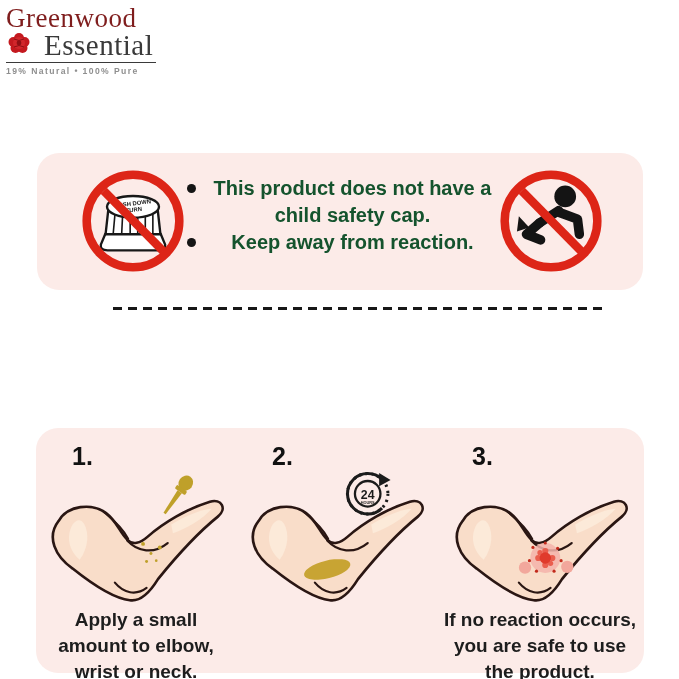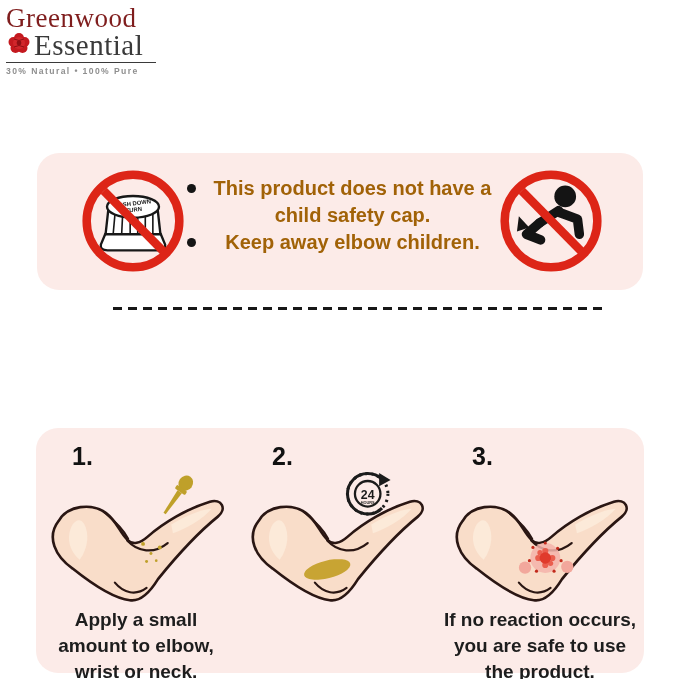--- a/index.html
+++ b/index.html
@@ -3,21 +3,21 @@
 <meta charset="utf-8">
 <style>
   html,body{margin:0;padding:0;}
   .canvas{
     position:relative;width:679px;height:679px;background:#ffffff;overflow:hidden;
     font-family:"Liberation Sans",sans-serif;color:#151515;
   }
   
   .brand{position:absolute;left:6px;top:5px;width:152px;}
   .brand-line1{font-family:"Liberation Serif",serif;font-size:27px;color:#7f1d1d;letter-spacing:.5px;line-height:1;}
-  .brand-row{display:flex;align-items:center;gap:2px;margin-top:-2px;}
+  .brand-row{display:flex;align-items:center;gap:12px;margin-top:-2px;}
   .brand-line2{font-family:"Liberation Serif",serif;font-size:29px;color:#3a3a3a;letter-spacing:.5px;line-height:1.05;}
   .brand-divider{border-bottom:1.6px solid #3a3a3a;margin-top:2px;width:150px;}
   .brand-tagline{margin-top:3px;font-size:8.6px;font-weight:bold;color:#8f8f8f;letter-spacing:1.4px;white-space:nowrap;}
   
   .h1-wrap{position:absolute;top:28px;left:0;right:0;text-align:center;}
   .h1{display:inline-block;font-size:88px;font-weight:bold;line-height:1;color:#0d0d0d;
       transform:scaleX(.68);transform-origin:center;letter-spacing:-2px;white-space:nowrap;}
   .h2-wrap{position:absolute;top:344px;left:0;right:0;text-align:center;}
   .h2{display:inline-block;font-size:59px;font-weight:bold;line-height:1;color:#0d0d0d;
       transform:scaleX(.94);transform-origin:center;letter-spacing:-1px;white-space:nowrap;}
@@ -27,21 +27,21 @@
   .box-patch{left:36px;top:428px;width:608px;height:245px;}
   
   .prohibit{position:absolute;top:16px;width:104px;height:104px;}
   .prohibit svg{width:104px;height:104px;display:block;}
   .prohibit-left{left:44px;}
   .prohibit-right{right:40px;}
   .bullets{position:absolute;left:150px;top:22px;width:322px;}
   .bullet-row{display:flex;}
   .bullet-row + .bullet-row{margin-top:1px;}
   .dot{width:9px;height:9px;border-radius:50%;background:#151515;margin-top:9px;flex:none;}
-  .bullet-text{flex:1;text-align:center;font-size:20px;font-weight:700;line-height:1.33;color:#a16207;}
+  .bullet-text{flex:1;text-align:center;font-size:20px;font-weight:700;line-height:1.33;color:#14532d;}
   
   .dash-sep{position:absolute;left:113px;top:307px;width:490px;height:3px;
     background:repeating-linear-gradient(90deg,#171717 0 9px,transparent 9px 15px);}
   
   .steps{position:absolute;inset:0;display:grid;grid-template-columns:1fr 1fr 1.04fr;}
   .step{position:relative;padding-top:12px;}
   .step-number{position:absolute;top:14px;left:36px;font-size:25px;font-weight:bold;color:#111;}
   .illus{margin-top:30px;display:flex;justify-content:center;align-items:center;}
   .illus svg{width:196px;height:132px;display:block;}
   .caption{margin:5px auto 0;text-align:center;font-size:19px;font-weight:700;line-height:1.36;color:#1d1d1d;max-width:190px;}
@@ -63,21 +63,21 @@
           <circle cx="9.5" cy="18" r="5" fill="#c4191f"></circle>
           <circle cx="7.5" cy="12" r="5" fill="#c4191f"></circle>
           <circle cx="13" cy="13" r="6" fill="#d1262b"></circle>
           <circle cx="13" cy="13" r="2.4" fill="#8e0f14"></circle>
           <path d="M8,9 Q13,12 18,9 M8,17 Q13,14 18,17" stroke="#8e0f14" stroke-width="1" fill="none"></path>
         </svg>
       </span>
       <span class="brand-line2">Essential</span>
     </div>
     <div class="brand-divider"></div>
-    <div class="brand-tagline">30% Natural • 100% Pure</div>
+    <div class="brand-tagline">19% Natural • 100% Pure</div>
   </div>
 
 
   <div class="pink-box box-precaution">
 
     <div class="prohibit prohibit-left">
       <svg viewBox="0 0 110 110">
         <g>
           <path d="M26,68 L21,80 Q20,86 28,86 L82,86 Q90,86 89,80 L84,68" fill="#ffffff" stroke="#181818" stroke-width="2.5" stroke-linejoin="round"></path>
           <path d="M29,42 L26,69 L84,69 L81,42" fill="#ffffff" stroke="#181818" stroke-width="2.5"></path>
@@ -91,21 +91,21 @@
       </svg>
     </div>
 
     <div class="bullets">
       <div class="bullet-row">
         <span class="dot"></span>
         <span class="bullet-text">This product does not have a child safety cap.</span>
       </div>
       <div class="bullet-row">
         <span class="dot"></span>
-        <span class="bullet-text">Keep away elbow children.</span>
+        <span class="bullet-text">Keep away from reaction.</span>
       </div>
     </div>
 
     <div class="prohibit prohibit-right">
       <svg viewBox="0 0 110 110">
         <g>
           <circle cx="70" cy="29" r="11.5" fill="#141414"></circle>
           <g stroke="#141414" stroke-width="10" stroke-linecap="round" stroke-linejoin="round" fill="none">
             <path d="M63,44 L43,57"></path>
             <path d="M64,46 L83,53 L85,69"></path>

